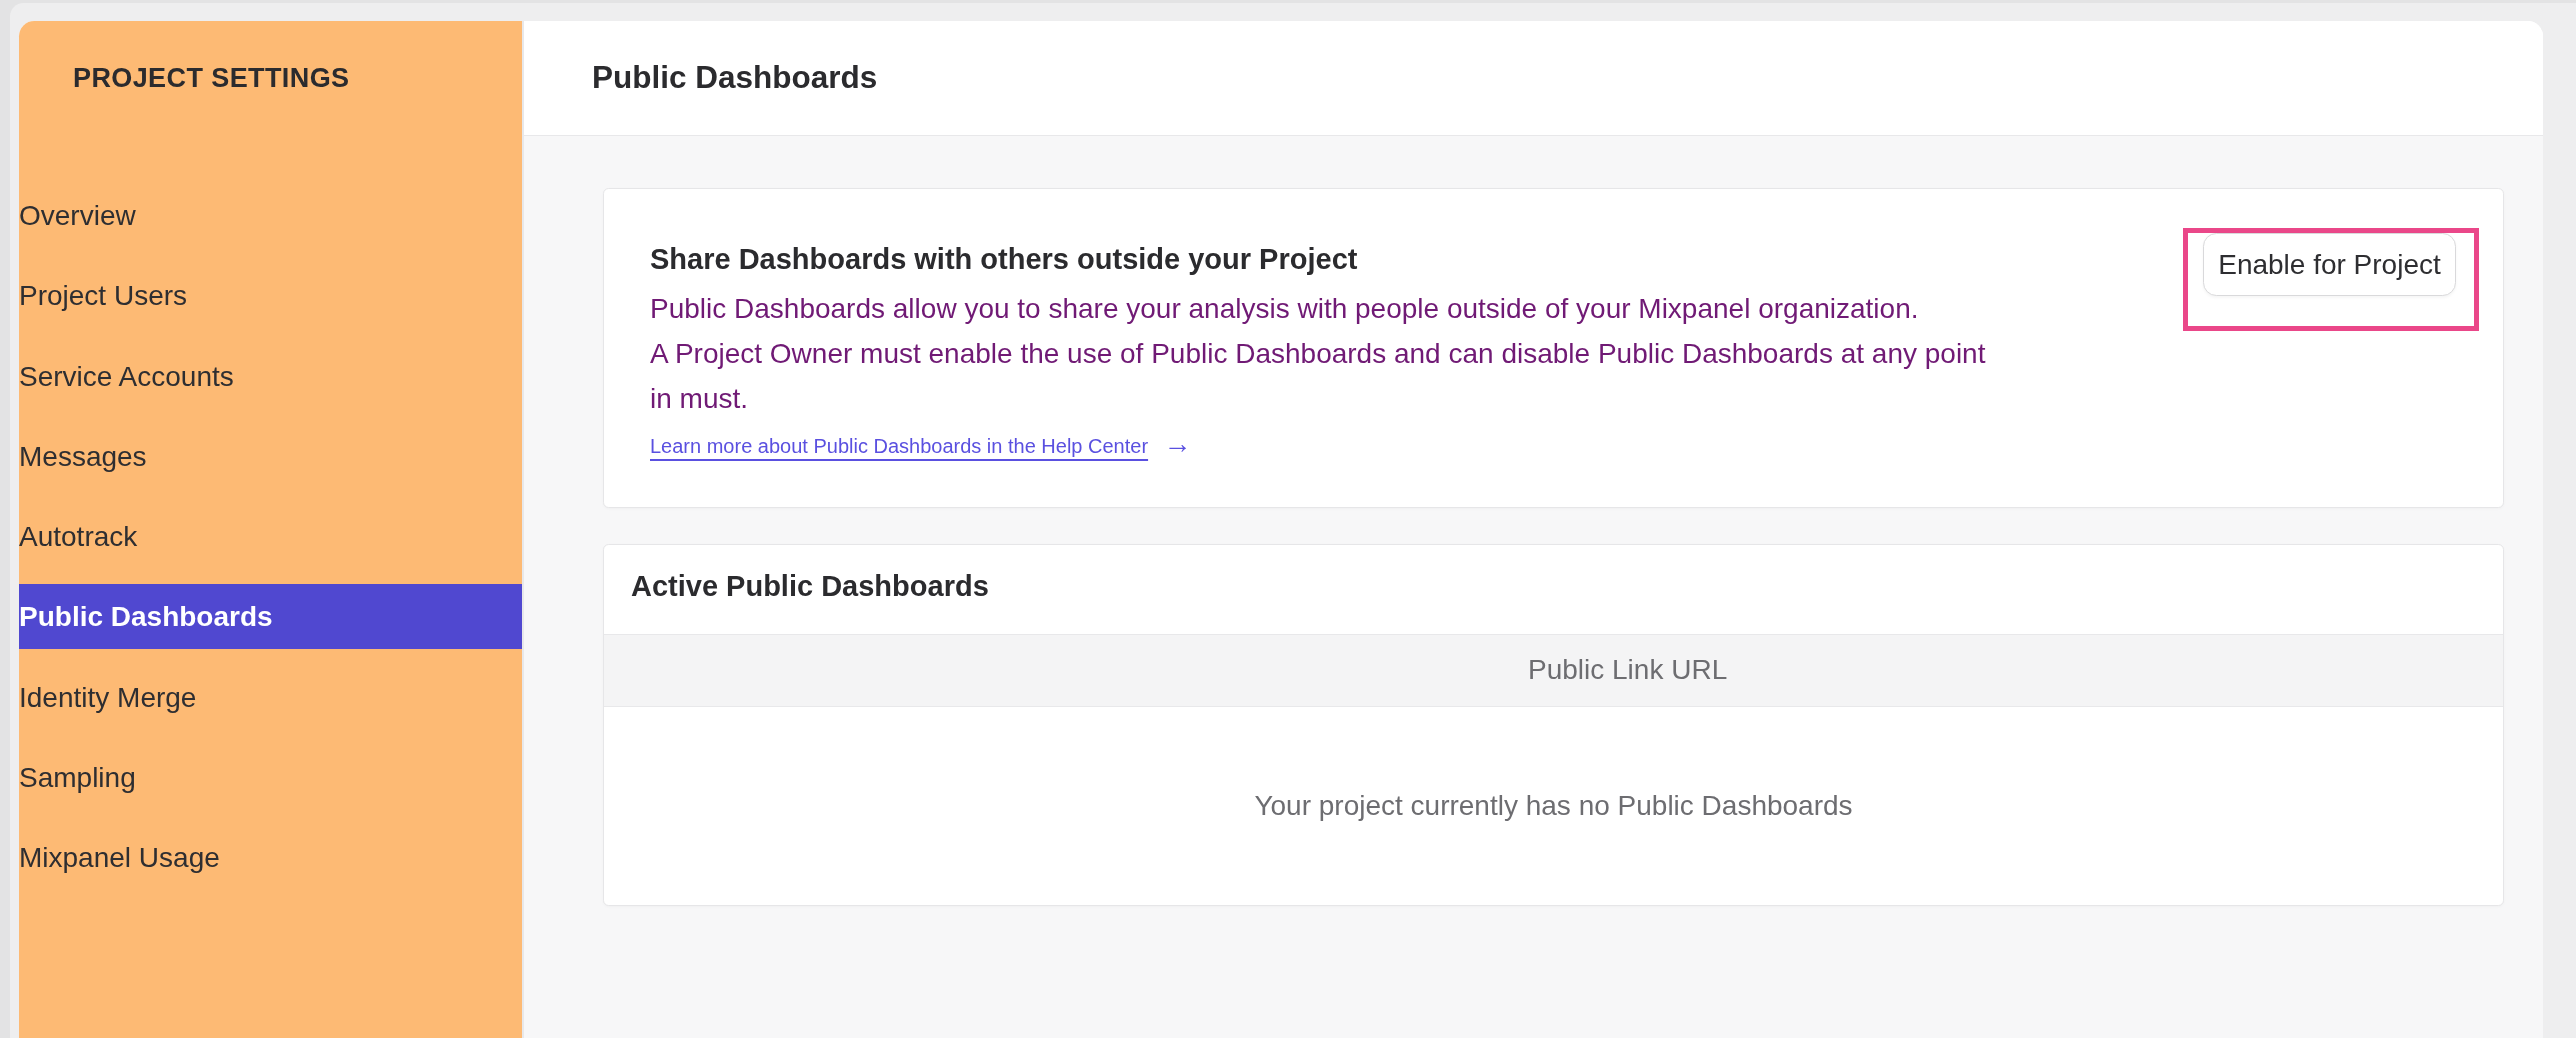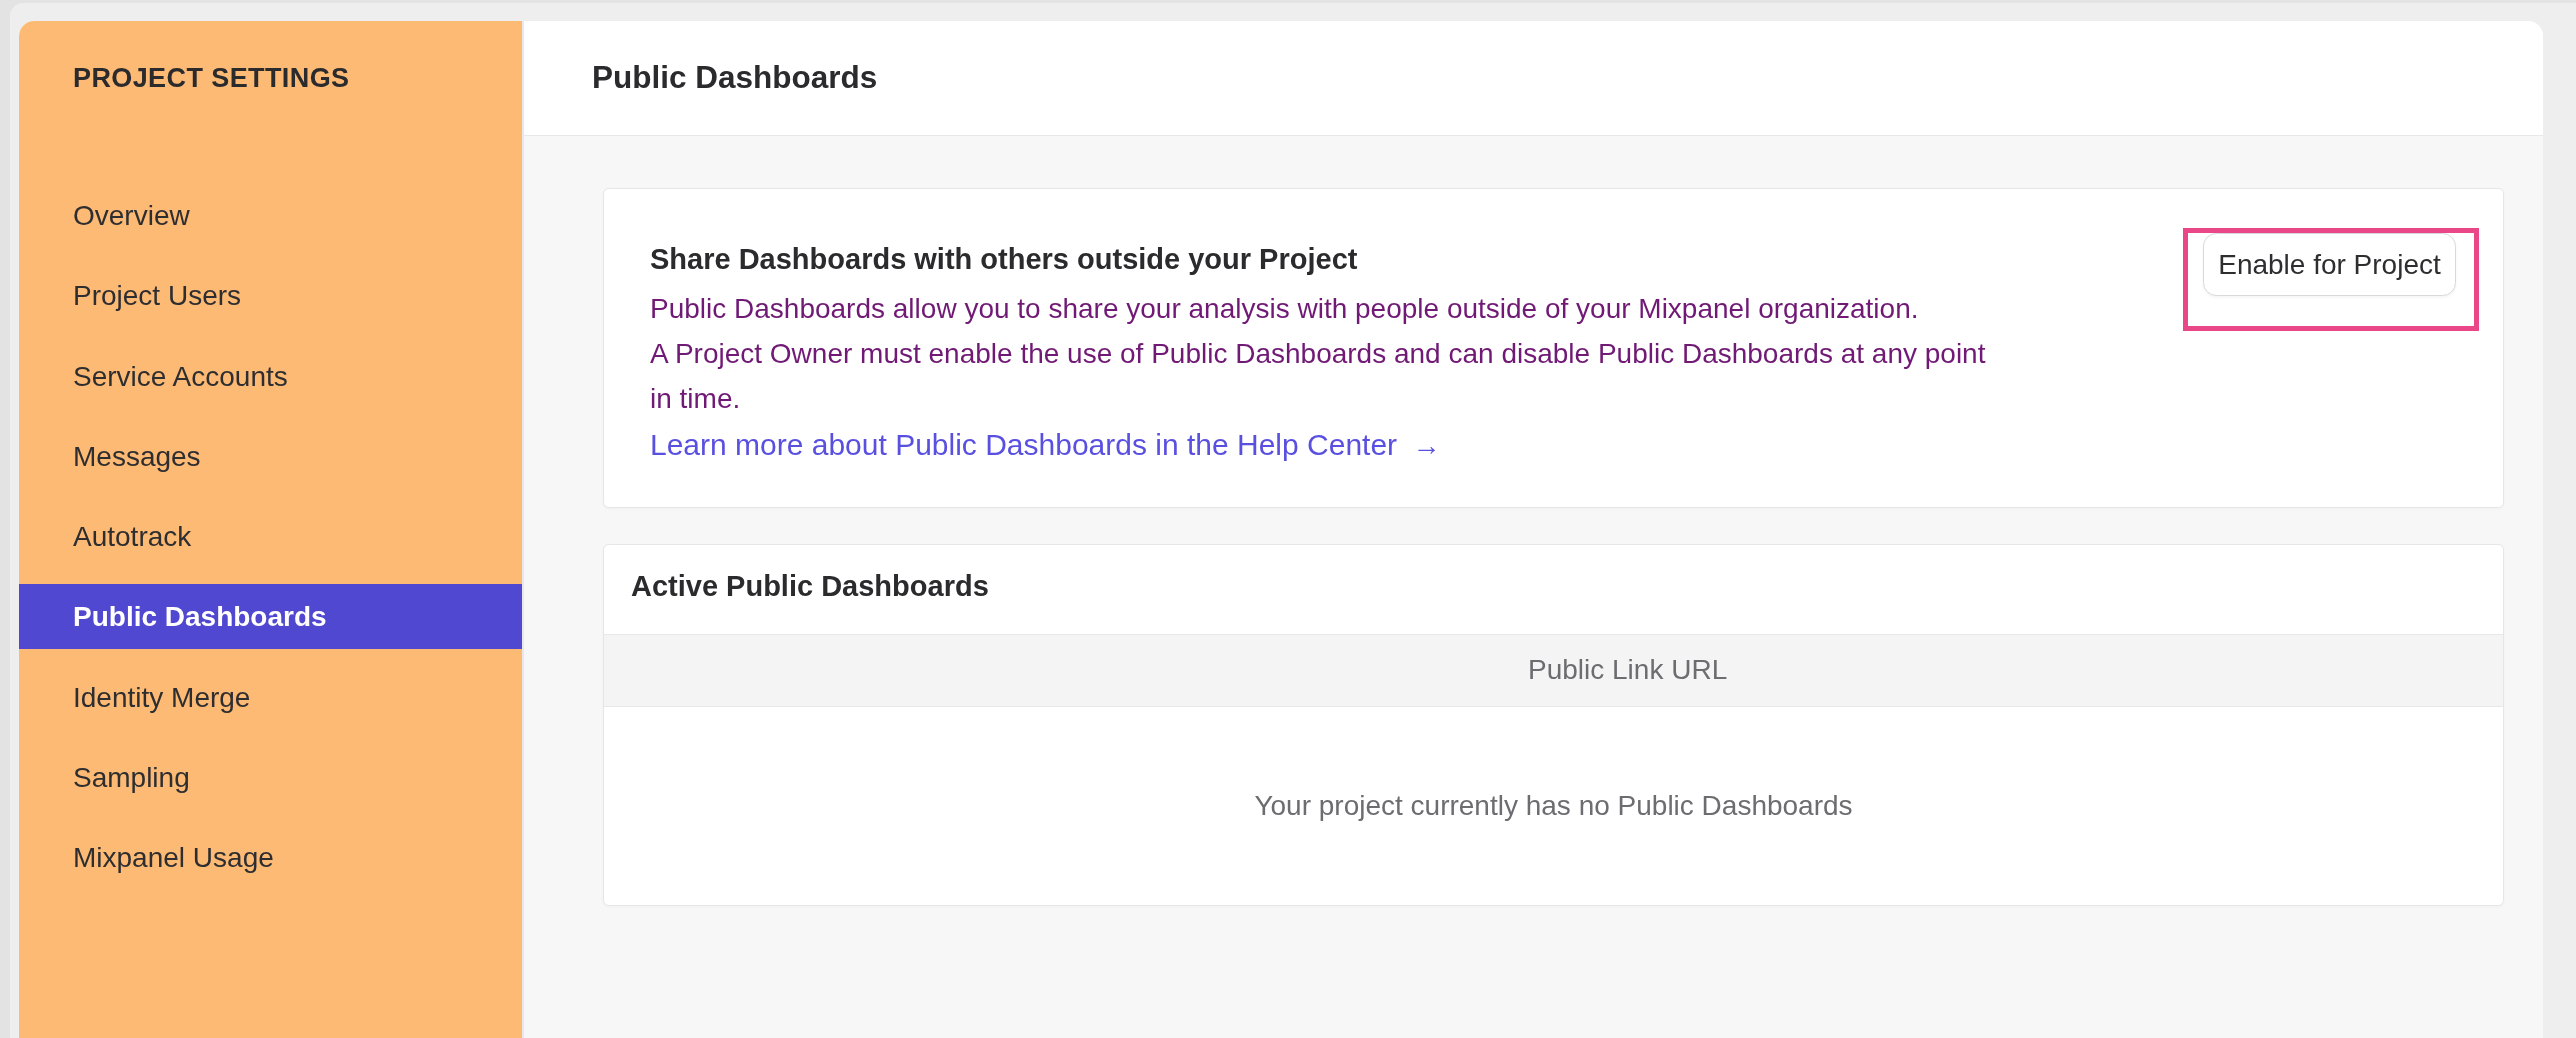--- a/index.html
+++ b/index.html
@@ -18,21 +18,21 @@
     background:#ffffff;border-radius:15.3px 15.3px 0 0;
   }
   
   .sidebar{position:absolute;left:0;top:0;width:503px;height:100%;background:#fdba74;border-top-left-radius:15.3px;}
   .sidebar-title{
     position:absolute;left:54px;top:42px;
     font-size:27px;font-weight:700;letter-spacing:0.4px;color:#2b2b2e;
   }
   .sidebar-nav{position:absolute;left:0;right:0;top:162px;}
   .nav-item{
-    height:65px;line-height:65px;padding-left:54px;margin-bottom:15.3px;
+    height:65px;line-height:65px;margin-bottom:15.3px;
     font-size:28px;color:#2e2e31;white-space:nowrap;cursor:pointer;
   }
   .nav-item.selected{background:var(--accent,#5048d0);color:#ffffff;font-weight:700;}
   .vdivider{position:absolute;left:503px;top:0;width:1.9px;height:100%;background:#e8e8ea;}
   
   .main{position:absolute;left:505px;top:0;right:0;bottom:0;}
   .main-header{
     position:absolute;left:0;right:0;top:0;height:114px;background:#fff;
     border-bottom:1.9px solid #e8e8ea;border-top-right-radius:15.3px;
   }
@@ -51,21 +51,21 @@
   .share-title{
     position:absolute;left:46px;top:54px;
     font-size:29px;font-weight:700;color:#2b2b2e;white-space:nowrap;
   }
   .share-body{
     position:absolute;left:46px;top:97px;
     font-size:28px;line-height:45px;color:#701a75;white-space:nowrap;
   }
   .share-link-row{position:absolute;left:46px;top:239px;white-space:nowrap;}
   .help-link{
-    font-size:30px;color:var(--link,#5a50e0);
+    font-size:20px;color:var(--link,#5a50e0);text-decoration:underline;
     text-underline-offset:5.7px;cursor:pointer;
   }
   .link-arrow{
     font-size:28px;color:var(--link,#5a50e0);margin-left:15.3px;text-decoration:none;
   }
   .annotation{
     position:absolute;left:1579px;top:39px;width:296px;height:103px;
     border:5.7px solid var(--pink,#ea4789);box-sizing:border-box;
   }
   .enable-btn{
@@ -125,21 +125,21 @@
       <h1 class="page-title" style="margin:0;">Public Dashboards</h1>
     </header>
 
     <div class="content">
 
       <div class="card share-card">
         <div class="share-title">Share Dashboards with others outside your Project</div>
         <div class="share-body">
           <div>Public Dashboards allow you to share your analysis with people outside of your Mixpanel organization.</div>
           <div>A Project Owner must enable the use of Public Dashboards and can disable Public Dashboards at any point</div>
-          <div>in time.</div>
+          <div>in must.</div>
         </div>
         <div class="share-link-row">
           <a class="help-link">Learn more about Public Dashboards in the Help Center</a><span class="link-arrow">→</span>
         </div>
         <div class="annotation"></div>
         <button class="enable-btn">Enable for Project</button>
       </div>
 
       <div class="card active-card">
         <div class="active-title">Active Public Dashboards</div>

